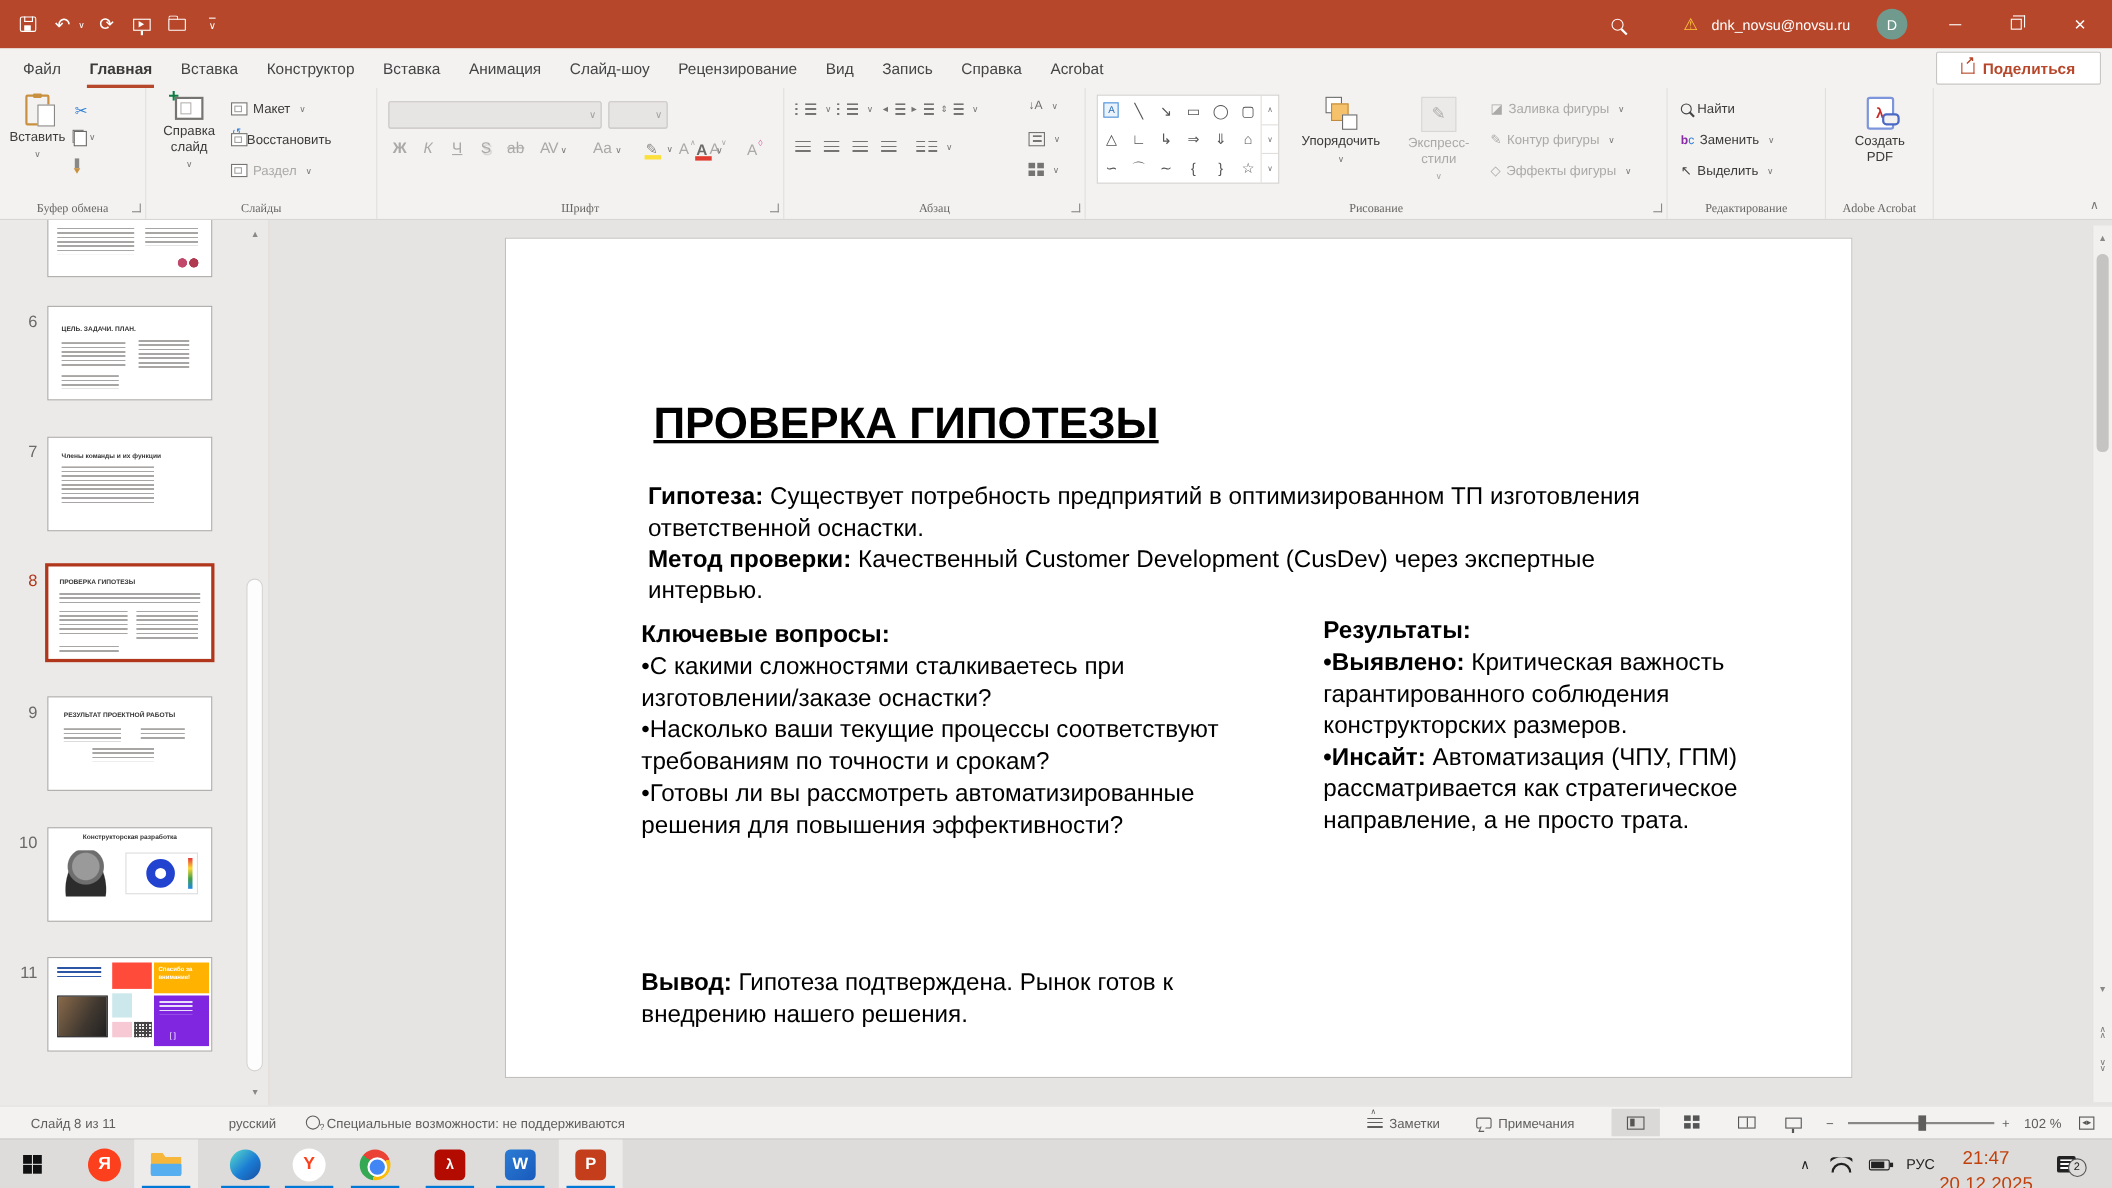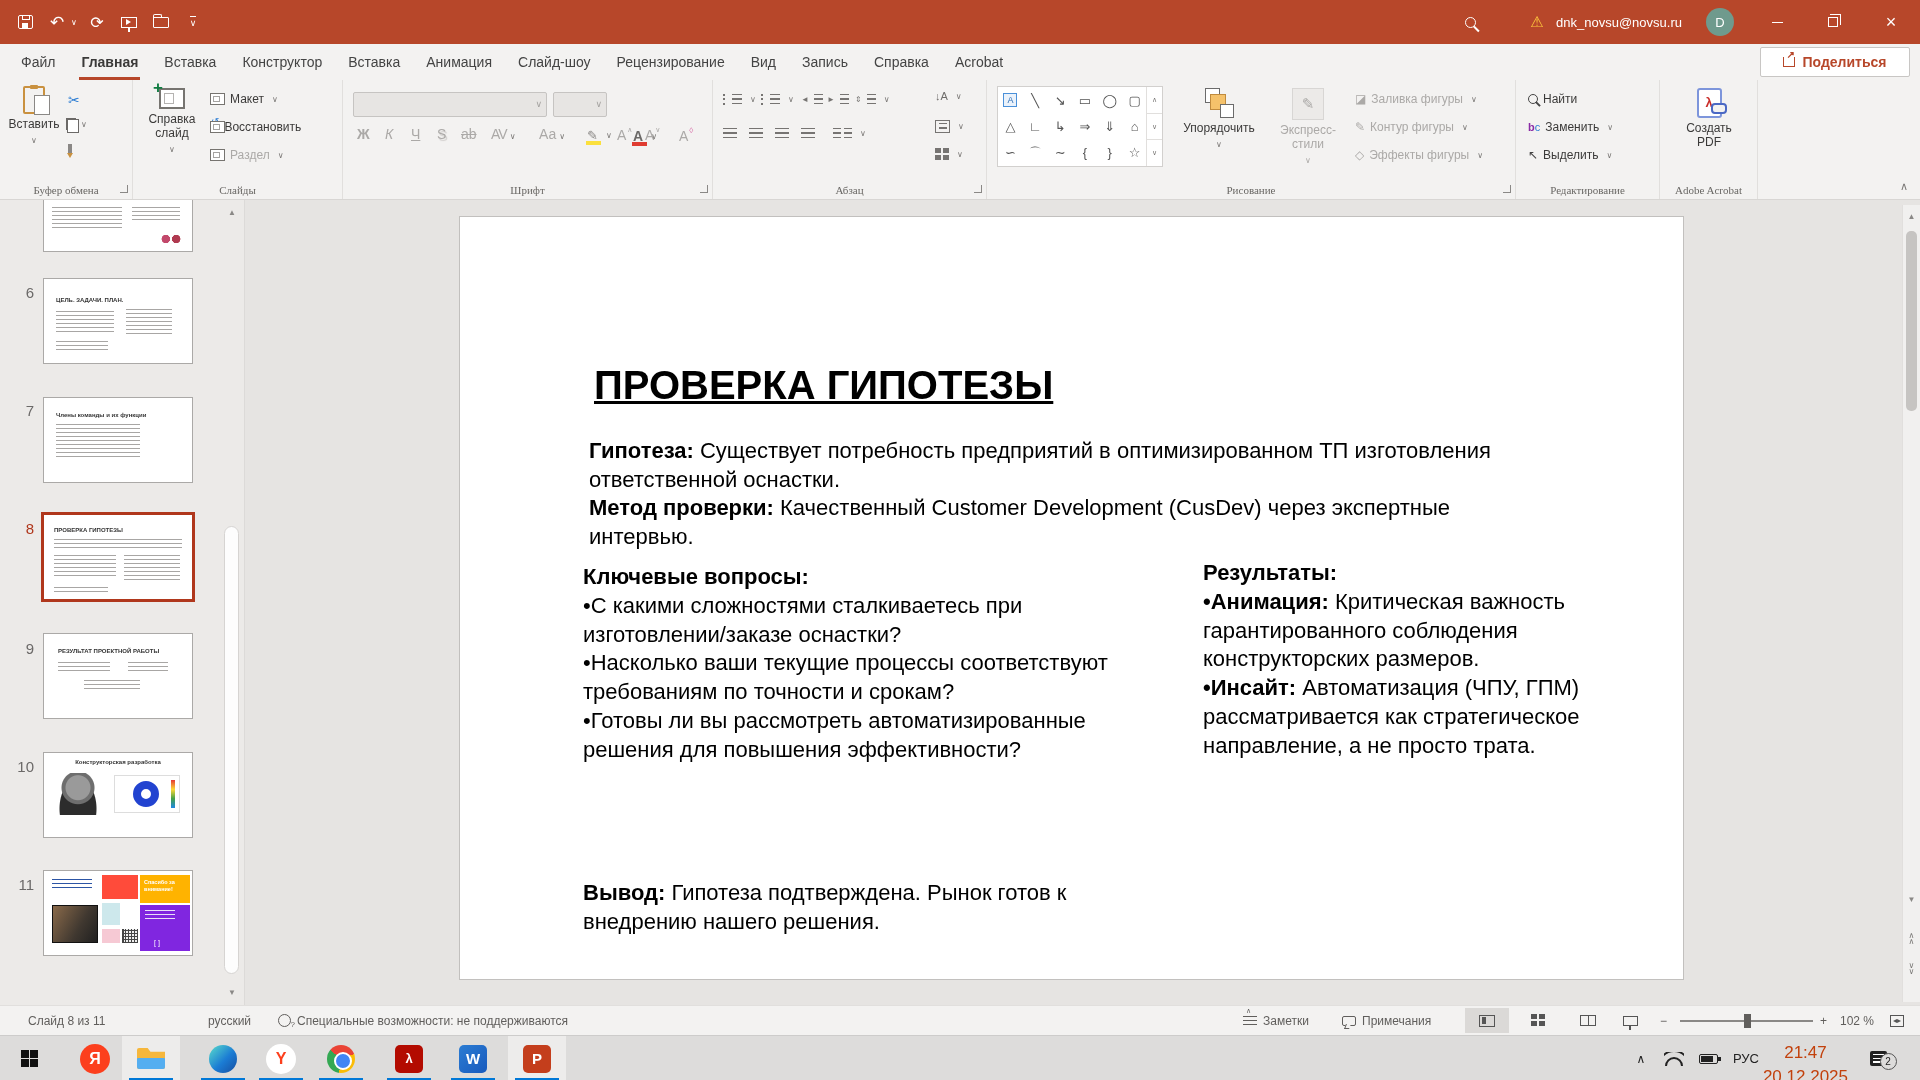--- a/index.html
+++ b/index.html
@@ -528,21 +528,21 @@
       <p class="met"><span class="b">Метод проверки:</span><span> Качественный Customer Development (CusDev) через экспертные интервью.</span></p>
     </div>
     <div class="sl-qcol">
       <div class="b">Ключевые вопросы:</div>
       <div>•С какими сложностями сталкиваетесь при изготовлении/заказе оснастки?</div>
       <div>•Насколько ваши текущие процессы соответствуют требованиям по точности и срокам?</div>
       <div>•Готовы ли вы рассмотреть автоматизированные решения для повышения эффективности?</div>
     </div>
     <div class="sl-rcol">
       <div class="b">Результаты:</div>
-      <div><span class="b">•Анимация:</span><span> Критическая важность гарантированного соблюдения конструкторских размеров.</span></div>
+      <div><span class="b">•Выявлено:</span><span> Критическая важность гарантированного соблюдения конструкторских размеров.</span></div>
       <div><span class="b">•Инсайт:</span><span> Автоматизация (ЧПУ, ГПМ) рассматривается как стратегическое направление, а не просто трата.</span></div>
     </div>
     <div class="sl-concl">
       <span class="b">Вывод:</span><span> Гипотеза подтверждена. Рынок готов к внедрению нашего решения.</span>
     </div>
   </div>
 </div>
 
 <div id="vscroll">
   <div class="vs-item" style="top:0">▲</div>

